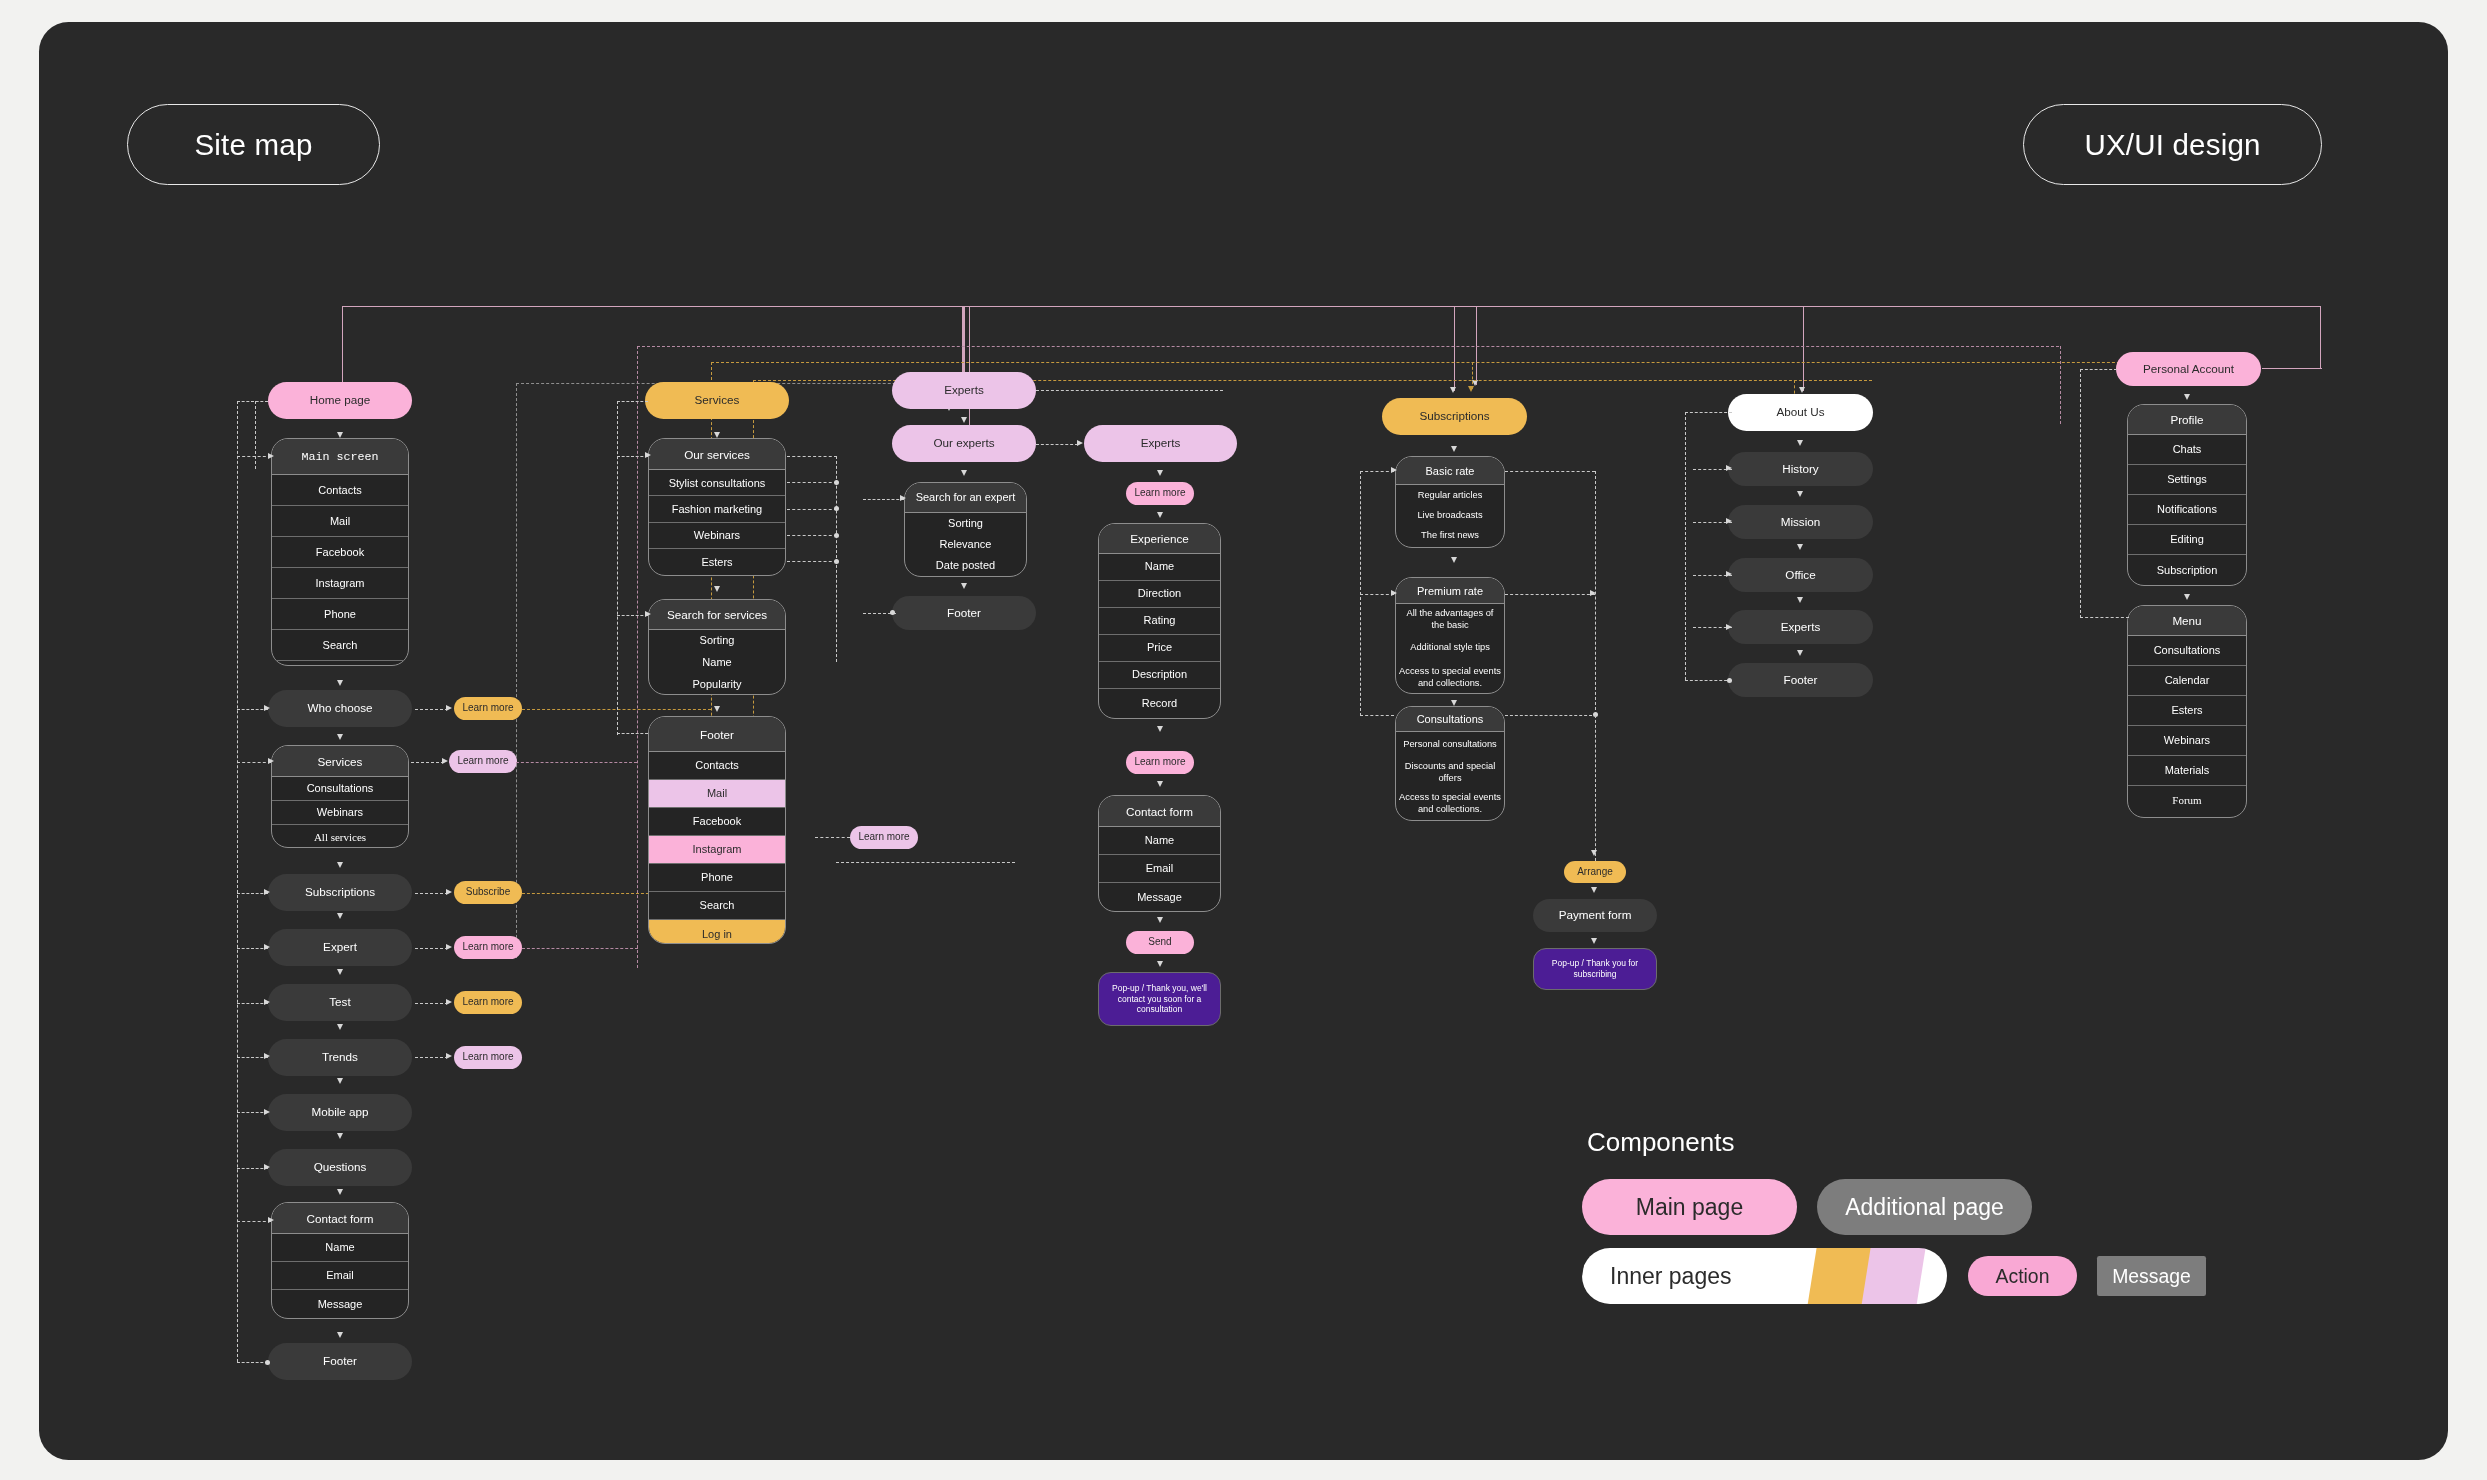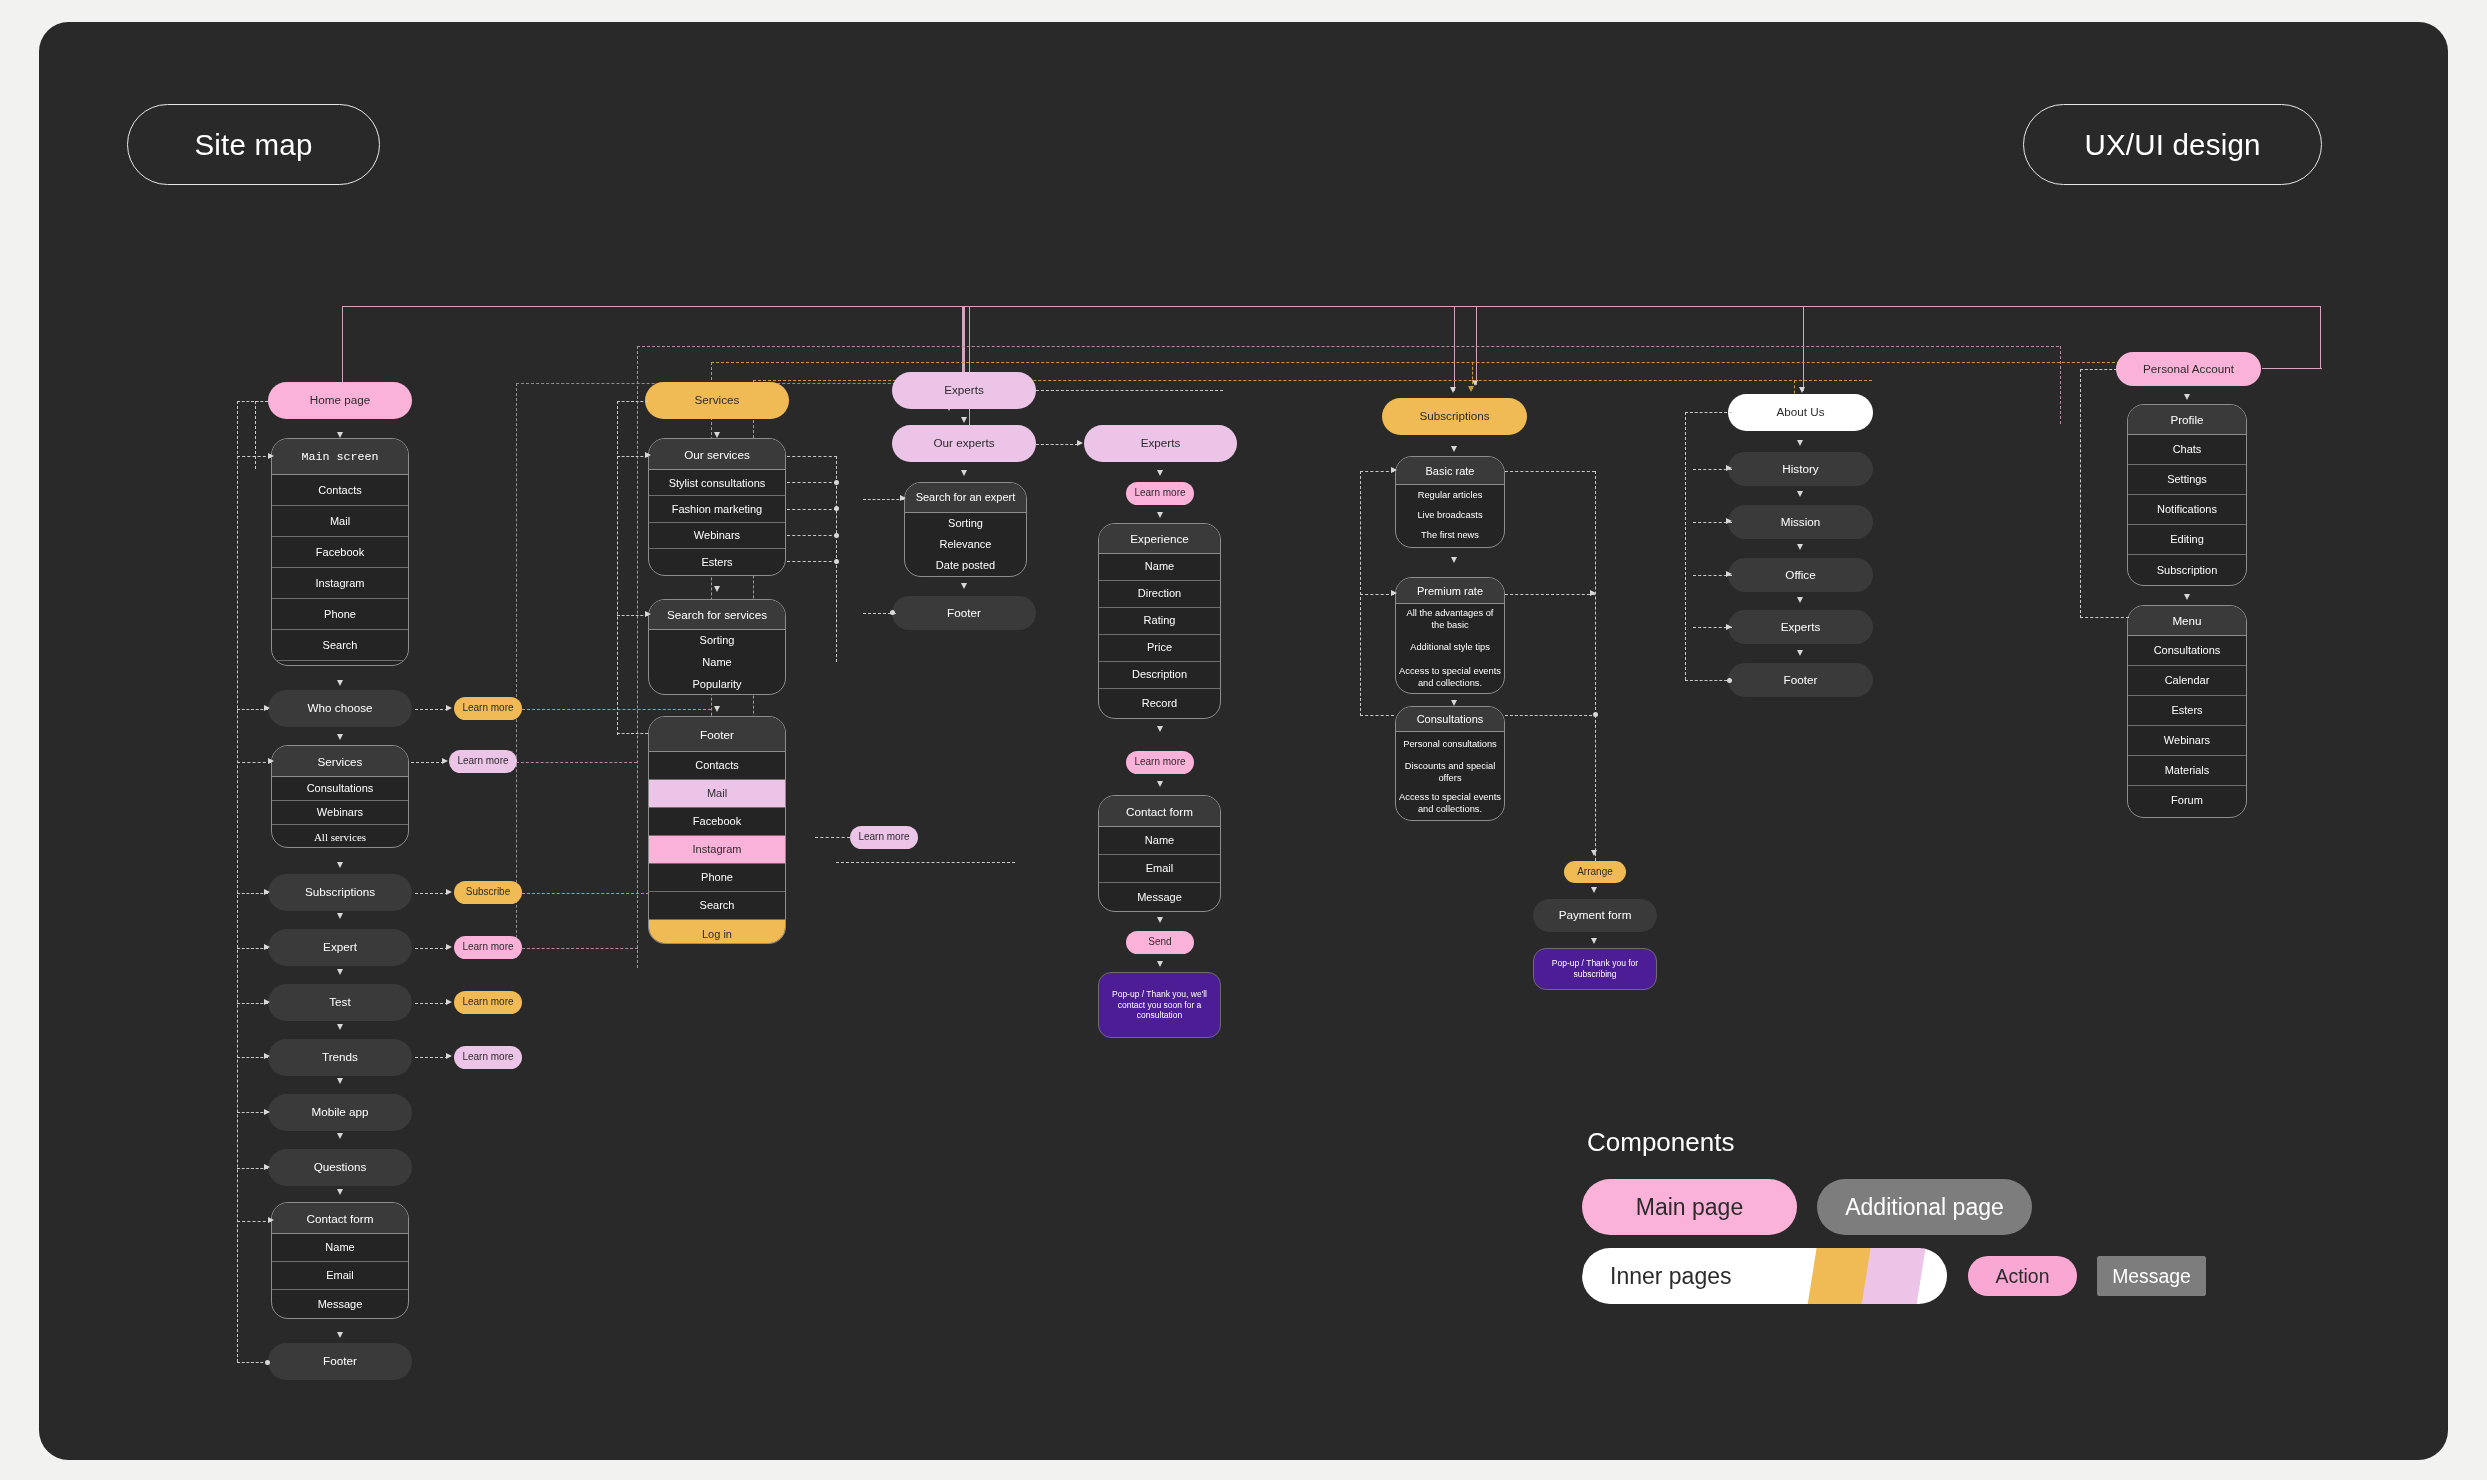--- a/index.html
+++ b/index.html
@@ -379,21 +379,21 @@
   <div class="card" style="left:1059px; top:773px; width:123px; height:117px;">
     <div class="chd" style="height:31px;">Contact form</div>
     <div class="crow" style="height:28px;">Name</div>
     <div class="crow" style="height:28px;">Email</div>
     <div class="crow" style="height:29px;">Message</div>
   </div>
 
   <div class="arw" style="left:1118px; top:895px;"></div>
   <div class="node pink small" style="left:1087px; top:909px; width:68px; height:23px;">Send</div>
   <div class="arw" style="left:1118px; top:939px;"></div>
-  <div class="node sq small" style="left:1059px; top:950px; width:123px; height:66px; font-size:8.5px;">Pop-up / Thank you, we'll contact you soon for a consultation</div>
+  <div class="node sq small" style="left:1059px; top:950px; width:123px; height:54px; font-size:8.5px;">Pop-up / Thank you, we'll contact you soon for a consultation</div>
 
   <div class="node yellow" style="left:1343px; top:376px; width:145px; height:37px;">Subscriptions</div>
   <div class="arw" style="left:1412px; top:424px;"></div>
 
   <div class="card" style="left:1356px; top:434px; width:110px; height:92px;">
     <div class="chd" style="height:28px; font-size:11px;">Basic rate</div>
     <div class="crow nb" style="height:20px; font-size:9.3px;">Regular articles</div>
     <div class="crow nb" style="height:20px; font-size:9.3px;">Live broadcasts</div>
     <div class="crow nb" style="height:20px; font-size:9.3px;">The first news</div>
   </div>
@@ -474,21 +474,21 @@
   </div>
   <div class="arw" style="left:2145px; top:572px;"></div>
 
   <div class="card" style="left:2088px; top:583px; width:120px; height:213px;">
     <div class="chd" style="height:29.5px;">Menu</div>
     <div class="crow" style="height:30px;">Consultations</div>
     <div class="crow" style="height:30px;">Calendar</div>
     <div class="crow" style="height:30px;">Esters</div>
     <div class="crow" style="height:30px;">Webinars</div>
     <div class="crow" style="height:30px;">Materials</div>
-    <div class="crow" style="height:30px;">Forum</div>
+    <div class="crow" style="height:30px;font-family:Liberation Serif, serif;">Forum</div>
   </div>
 
   <div class="ln vd" style="left:2041px; top:347px; height:249px;"></div>
   <div class="ln hd" style="left:2041px; top:347px; width:37px;"></div>
   <div class="ln hd" style="left:2041px; top:595px; width:49px;"></div>
 
   <div id="components-title">Components</div>
 
   <div class="cmp" id="cmp-main">Main page</div>
   <div class="cmp" id="cmp-add">Additional page</div>

